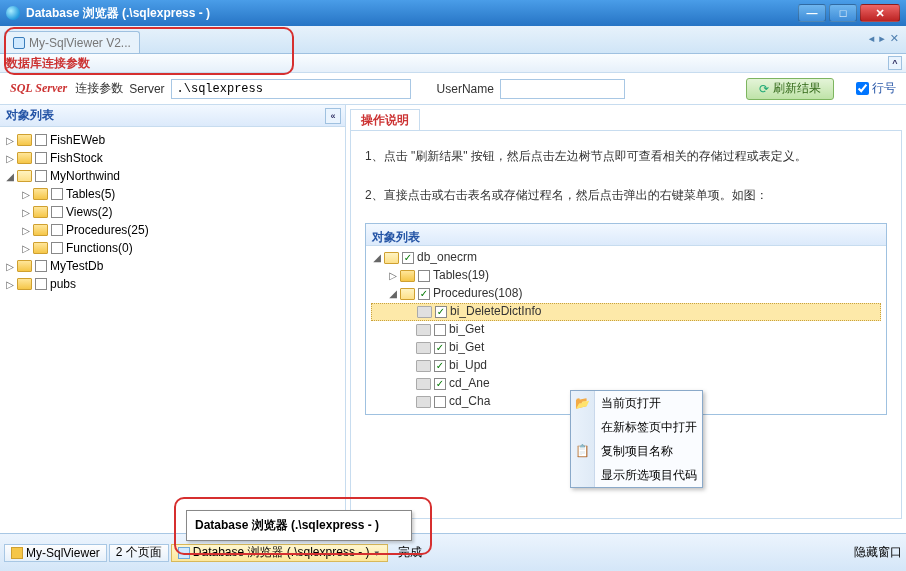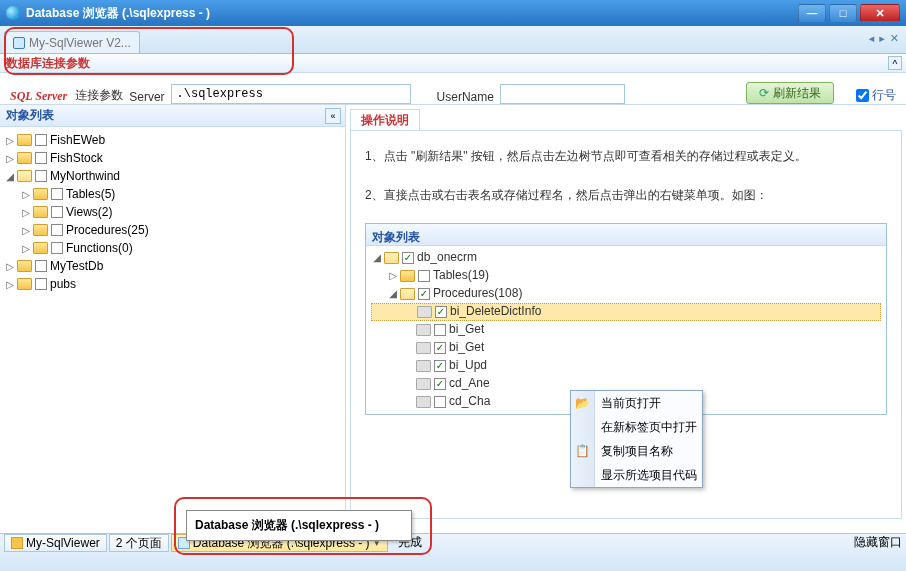--- a/index.html
+++ b/index.html
@@ -21,21 +21,21 @@
     .doctab.active{background:#fff;color:#222}
     .doctab .ie{width:12px;height:12px;margin-right:4px;border:1px solid #3b7dbb;background:#cfe9ff;border-radius:2px}
     .tabstrip-right{position:absolute;right:6px;top:6px;color:#5080b0;font-size:11px;letter-spacing:1px}
     .annot1{position:absolute;left:4px;top:27px;width:290px;height:48px;border:2px solid #d62f2f;border-radius:10px;pointer-events:none;z-index:40}
     
     
     .sectbar{height:19px;background:linear-gradient(#fafdff,#e6f0fa);border-bottom:1px solid #c7dcef;padding:1px 6px;color:#c33;font-weight:bold;position:relative}
     .coll{position:absolute;right:4px;top:2px;width:14px;height:14px;border:1px solid #9fc1e0;background:#eaf4fe;text-align:center;line-height:12px;color:#336;font-size:9px}
     
     
-    .paramrow{height:32px;display:flex;align-items:flex-end;padding:0 10px;gap:6px;border-bottom:1px solid #c7dcef}
+    .paramrow{height:32px;display:flex;align-items:center;padding:0 10px;gap:6px;border-bottom:1px solid #c7dcef}
     .paramrow .lbl1{color:#c33;font-weight:bold;font-style:italic;margin-right:2px;font-family:Georgia,serif}
     .paramrow .lbl2{color:#333}
     .txtin{height:20px;border:1px solid #a8c7e4;padding:0 5px;font-family:"Courier New",monospace;background:#fff}
     .txtin.server{width:240px}
     .txtin.user{width:125px}
     .refreshbtn{height:22px;padding:0 12px;border:1px solid #7db55f;border-radius:3px;background:linear-gradient(#e4f4d8,#bfe3a8);color:#316817;display:flex;align-items:center;gap:4px}
     .refreshbtn .ric{color:#2a7}
     .chklbl{color:#2353a5;display:flex;align-items:center;gap:3px}
     
     
@@ -72,21 +72,21 @@
     .ctxmenu .gut{position:absolute;left:0;top:0;bottom:0;width:24px;background:linear-gradient(90deg,#eaf2fb,#dfeaf6);border-right:1px solid #c9d8eb}
     .ctxitem{position:relative;height:24px;display:flex;align-items:center;padding-left:30px}
     .ctxico{position:absolute;left:4px;width:16px;text-align:center}
     
     
     .tooltip2{position:absolute;left:186px;bottom:30px;width:226px;background:#fff;border:1px solid #888;box-shadow:2px 2px 3px rgba(0,0,0,.2);padding:6px 8px;z-index:30}
     .tooltip2 .l1{margin-bottom:4px}
     .tooltip2 .l2{font-weight:bold}
     .annot2{position:absolute;left:174px;bottom:16px;width:258px;height:58px;border:2px solid #d62f2f;border-radius:10px;z-index:35;pointer-events:none}
     
-    .statusbar{position:absolute;bottom:0;left:0;right:0;height:38px;background:linear-gradient(#ecf4fd,#d4e6f8);border-top:1px solid #a8c7e4;display:flex;padding:0 4px;gap:2px}
+    .statusbar{position:absolute;bottom:0;left:0;right:0;height:38px;background:linear-gradient(#ecf4fd,#d4e6f8);border-top:1px solid #a8c7e4;display:flex;align-items:center;padding:0 4px;gap:2px}
     .sbtn{height:18px;padding:0 6px;border:1px solid #a8c7e4;background:linear-gradient(#fdfdfe,#e6f0fa);display:flex;align-items:center;gap:3px}
     .sbtn .sic{width:12px;height:12px;background:#f5c648;border:1px solid #cfa030}
     .sbtn.active{background:linear-gradient(#fff6cf,#fde79a);border-color:#d7b85a}
     .drop{font-size:9px;color:#555;padding:0 2px}
     .sfill{flex:1}
   </style>
 </head>
 <body>
 
 <div class="titlebar">

